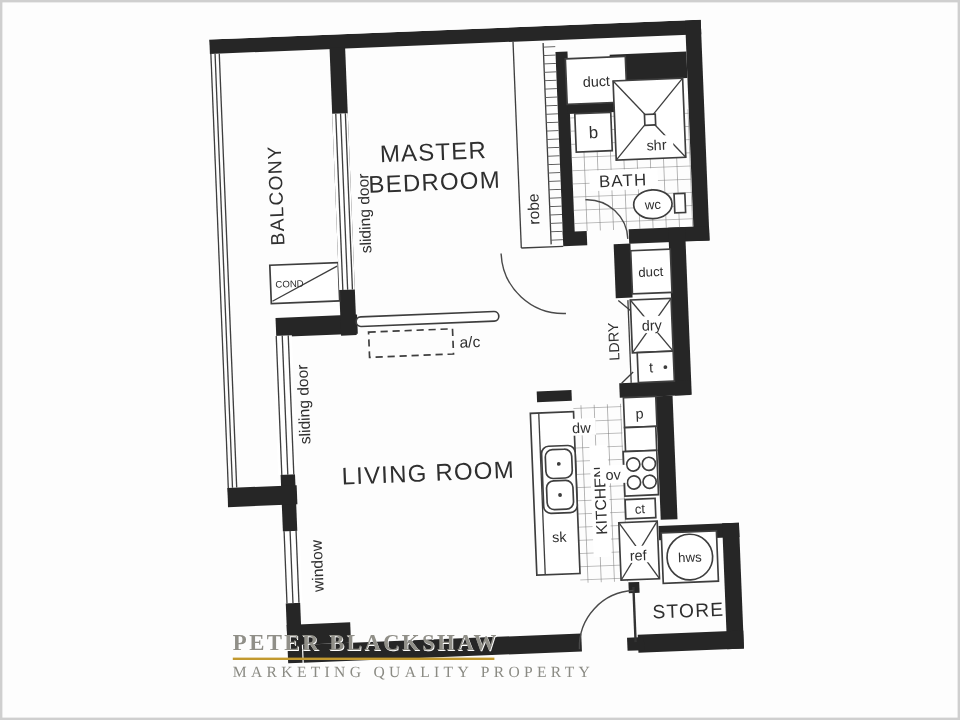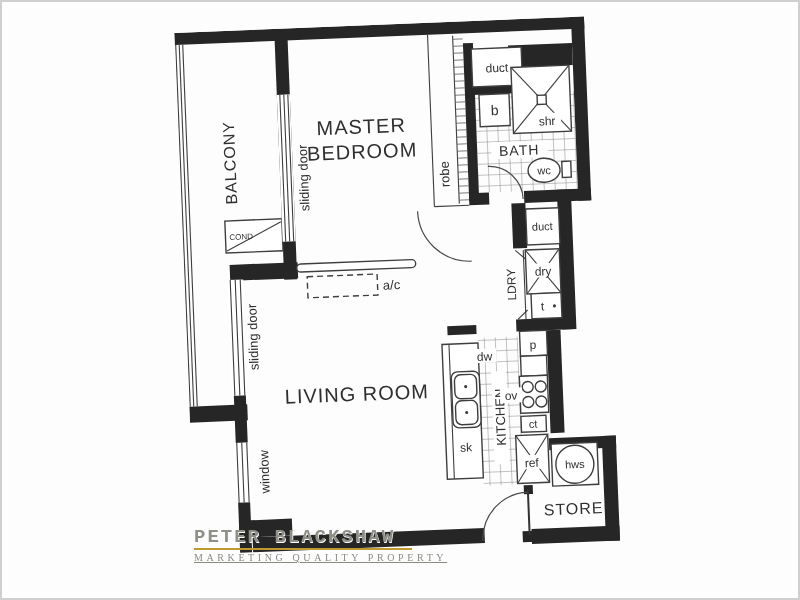--- a/index.html
+++ b/index.html
@@ -17,26 +17,26 @@
   .gapfill{fill:#ffffff;}
   text{fill:var(--color-text,#2f2f2f);}
   .t20{font-size:20px;letter-spacing:1px;}
   .t16{font-size:16px;letter-spacing:1px;}
   .t14{font-size:14px;}
   .t13{font-size:13px;}
   .t12{font-size:12px;}
   .t11{font-size:11px;}
   .t8{font-size:8px;}
   .brand{position:absolute;left:192px;top:524px;width:230px;z-index:6;}
-  .brand-name{font-family:Liberation Mono, monospace;font-weight:bold;font-size:19px;
+  .brand-name{font-family:Liberation Serif, serif;font-weight:bold;font-size:19px;
               letter-spacing:2px;color:var(--color-brand_text,#908f88);white-space:nowrap;
               text-shadow:0.6px 0.6px 0 #ffffff;}
   .brand-rule{border:none;border-top:2px solid var(--color-gold,#c2992f);margin:0 0 2px 0;width:218px;}
-  .brand-tagline{font-family:"Liberation Serif",serif;font-size:10px;letter-spacing:3.6px;
-                 color:#8b8b84;white-space:nowrap;text-decoration:underline;}
+  .brand-tagline{font-family:"Liberation Serif",serif;font-size:13px;letter-spacing:3.6px;
+                 color:#8b8b84;white-space:nowrap;}
 </style>
 </head>
 <body>
 
 <div class="screen">
 
   <div class="plan-wrap">
     <svg viewBox="0 0 435 545" width="435" height="545">
       <defs>
         <pattern id="tiles" width="11" height="11" patternUnits="userSpaceOnUse">

